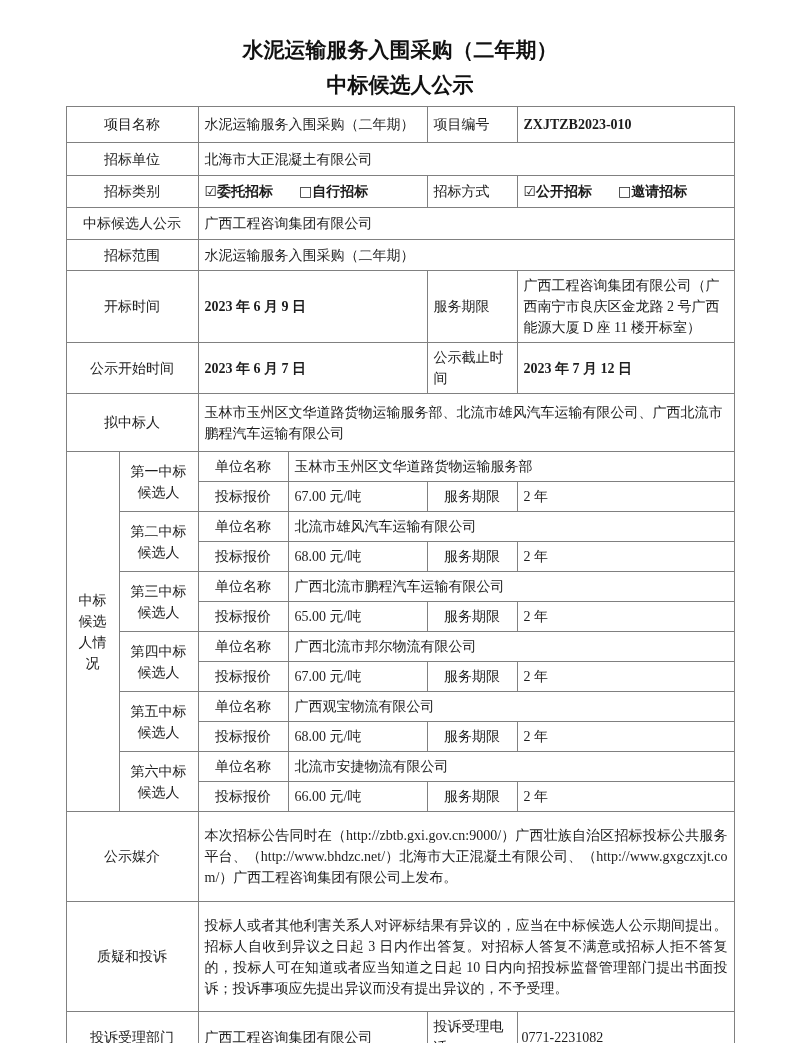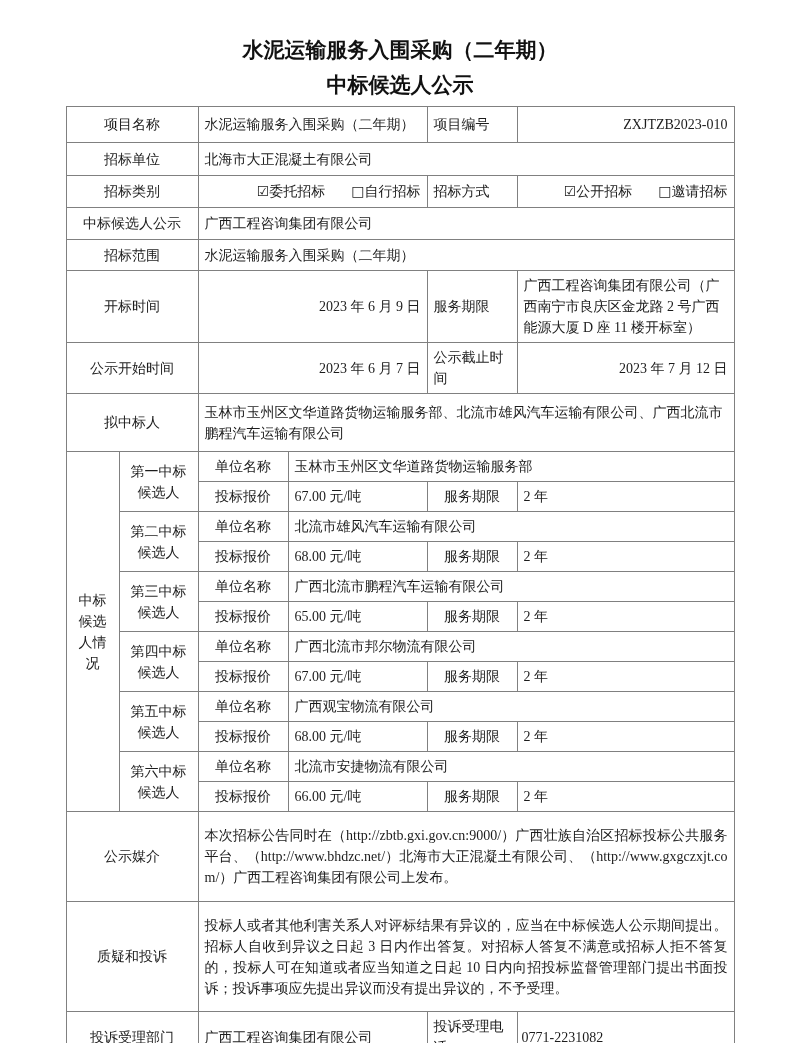--- a/index.html
+++ b/index.html
@@ -36,21 +36,21 @@
     border: 1px solid #808080;
     padding: 4px 6px;
     vertical-align: middle;
     word-break: break-all;
     overflow-wrap: anywhere;
     line-height: 1.5;
   }
   
   td.c-label { text-align: center; }
   td.c-val   { text-align: left; padding-left: 9px; }
-  td.c-center{ text-align: right; }
+  td.c-center{ text-align: left; font-weight: bold; }
   td.c-tight { text-align: left; padding-left: 1px; padding-right: 1px; }
 
   tr.r1  { height: 36px; }
   tr.r2  { height: 33px; }
   tr.r3  { height: 32px; margin-top: 32px; }
   tr.r4  { height: 32px; }
   tr.r5  { height: 31px; }
   tr.r6  { height: 60px; }
   tr.r7  { height: 31px; }
   tr.r8  { height: 58px; }

